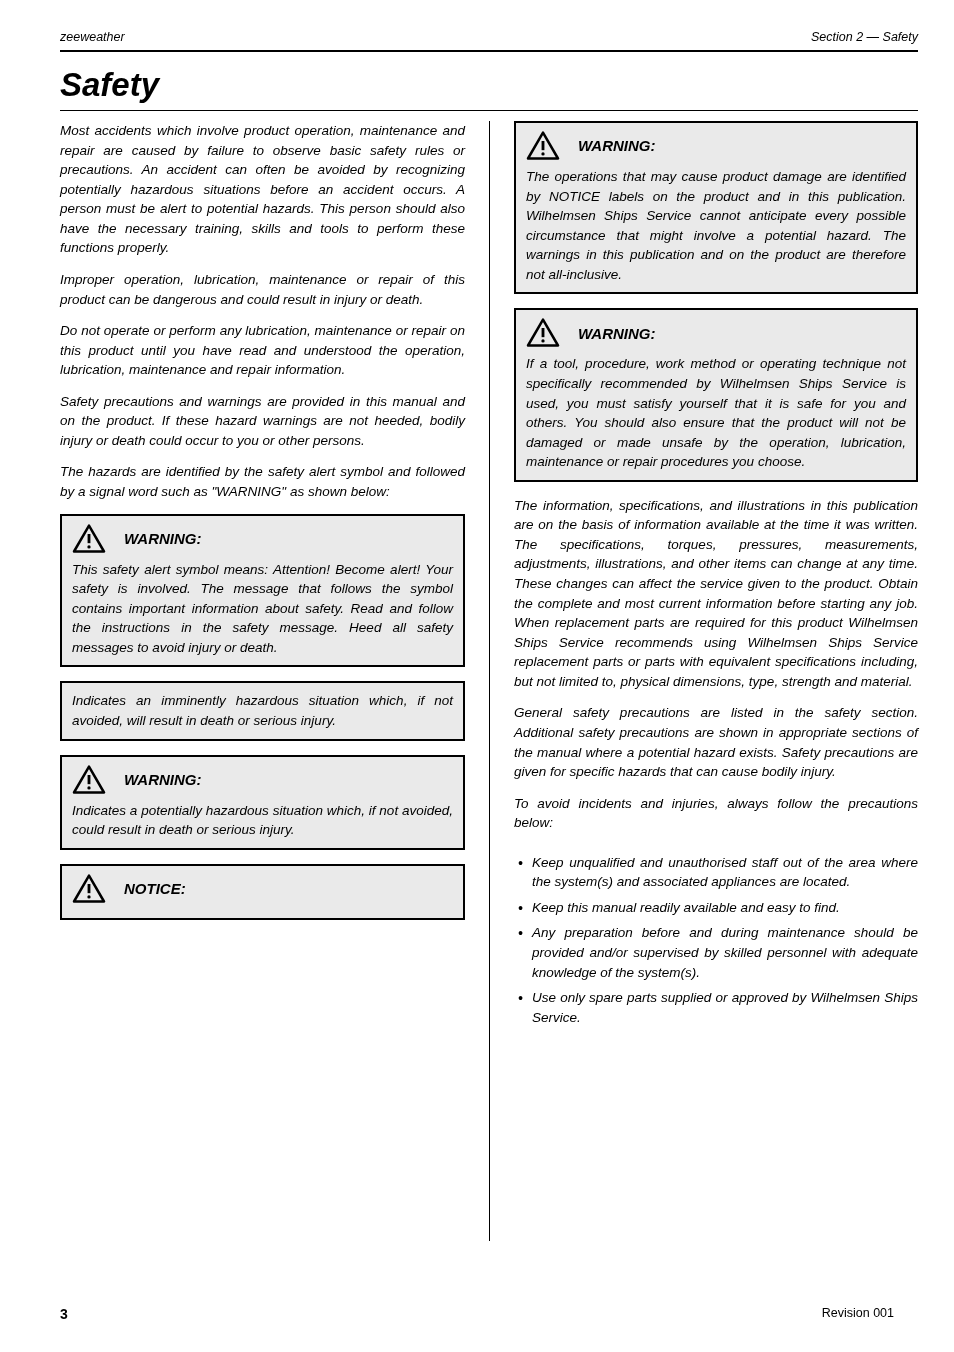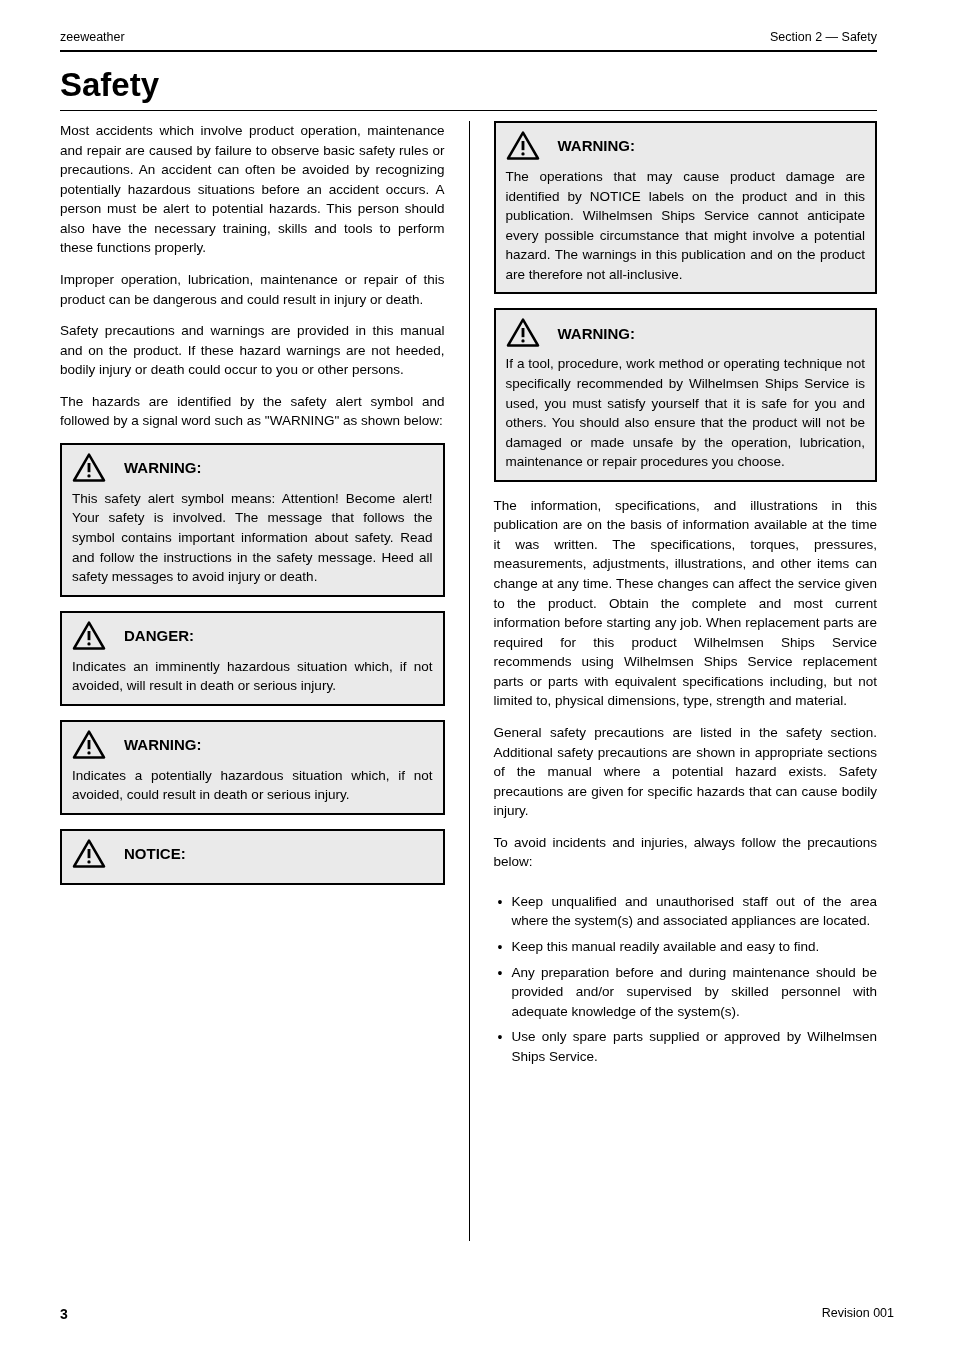--- a/index.html
+++ b/index.html
@@ -6,21 +6,22 @@
   html, body { margin: 0; padding: 0; }
   body {
     width: 954px;
     height: 1352px;
     background: #fff;
     font-family: Arial, Helvetica, sans-serif;
     color: #000;
     position: relative;
   }
   .page {
-    padding: 30px 77px 30px 60px;
+    padding: 30px 36px 30px 60px;
+    font-style: italic;
   }
   .rule-thick {
     border: none;
     border-top: 2.5px solid #000;
     margin: 0 0 14px 0;
   }
   .rule-thin {
     border: none;
     border-top: 1.5px solid #000;
     margin: 0;
@@ -114,44 +115,37 @@
   </div>
   <hr class="rule-thick">
   <div style="font-size:33px; font-weight:bold; margin:2px 0 6px 0;">Safety</div>
   <hr class="rule-thin">
 
   <div class="cols">
 
     <div class="col col-left">
       <p>Most accidents which involve product operation, maintenance and repair are caused by failure to observe basic safety rules or precautions. An accident can often be avoided by recognizing potentially hazardous situations before an accident occurs. A person must be alert to potential hazards. This person should also have the necessary training, skills and tools to perform these functions properly.</p>
       <p>Improper operation, lubrication, maintenance or repair of this product can be dangerous and could result in injury or death.</p>
+      <p>Do not operate or perform any lubrication, maintenance or repair on this product until you have read and understood the operation, lubrication, maintenance and repair information.</p>
       <p>Safety precautions and warnings are provided in this manual and on the product. If these hazard warnings are not heeded, bodily injury or death could occur to you or other persons.</p>
       <p>The hazards are identified by the safety alert symbol and followed by a signal word such as "WARNING" as shown below:</p>
 
       <div class="warnbox">
         <div class="warnhead">
           <svg class="tri" viewBox="0 0 40 36">
             <path d="M20 2 L38 33 L2 33 Z" fill="none" stroke="#000" stroke-width="3" stroke-linejoin="round"></path>
             <rect x="18.3" y="12" width="3.4" height="11" fill="#000"></rect>
             <circle cx="20" cy="27.5" r="2" fill="#000"></circle>
           </svg>
           <span class="label">WARNING:</span>
         </div>
         <span>This safety alert symbol means: Attention! Become alert! Your safety is involved. The message that follows the symbol contains important information about safety. Read and follow the instructions in the safety message. Heed all safety messages to avoid injury or death.</span>
       </div>
 
       <div class="warnbox">
-        <div class="warnhead">
-          <svg class="tri" viewBox="0 0 40 36">
-            <path d="M20 2 L38 33 L2 33 Z" fill="none" stroke="#000" stroke-width="3" stroke-linejoin="round"></path>
-            <rect x="18.3" y="12" width="3.4" height="11" fill="#000"></rect>
-            <circle cx="20" cy="27.5" r="2" fill="#000"></circle>
-          </svg>
-          <span class="label">DANGER:</span>
-        </div>
         <span>Indicates an imminently hazardous situation which, if not avoided, will result in death or serious injury.</span>
       </div>
 
       <div class="warnbox">
         <div class="warnhead">
           <svg class="tri" viewBox="0 0 40 36">
             <path d="M20 2 L38 33 L2 33 Z" fill="none" stroke="#000" stroke-width="3" stroke-linejoin="round"></path>
             <rect x="18.3" y="12" width="3.4" height="11" fill="#000"></rect>
             <circle cx="20" cy="27.5" r="2" fill="#000"></circle>
           </svg>

